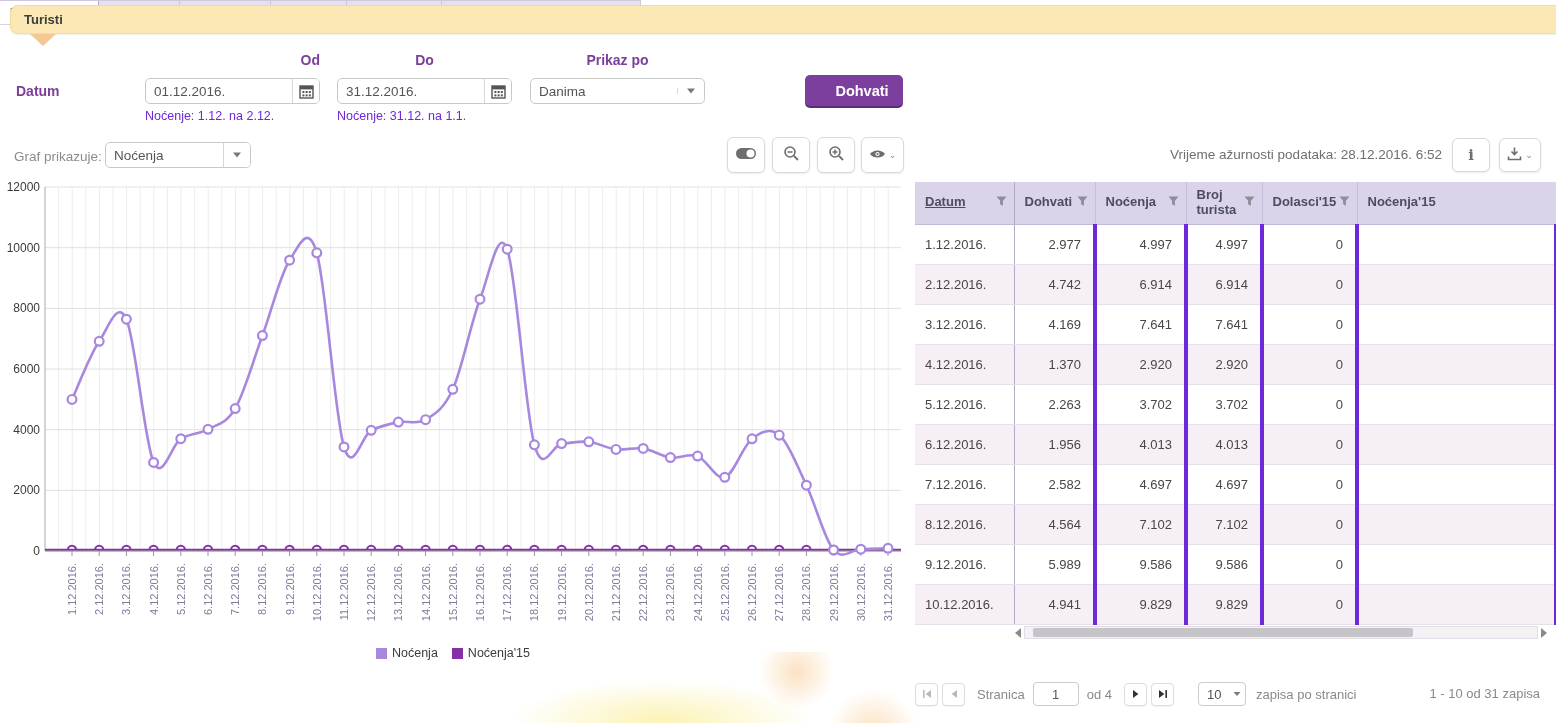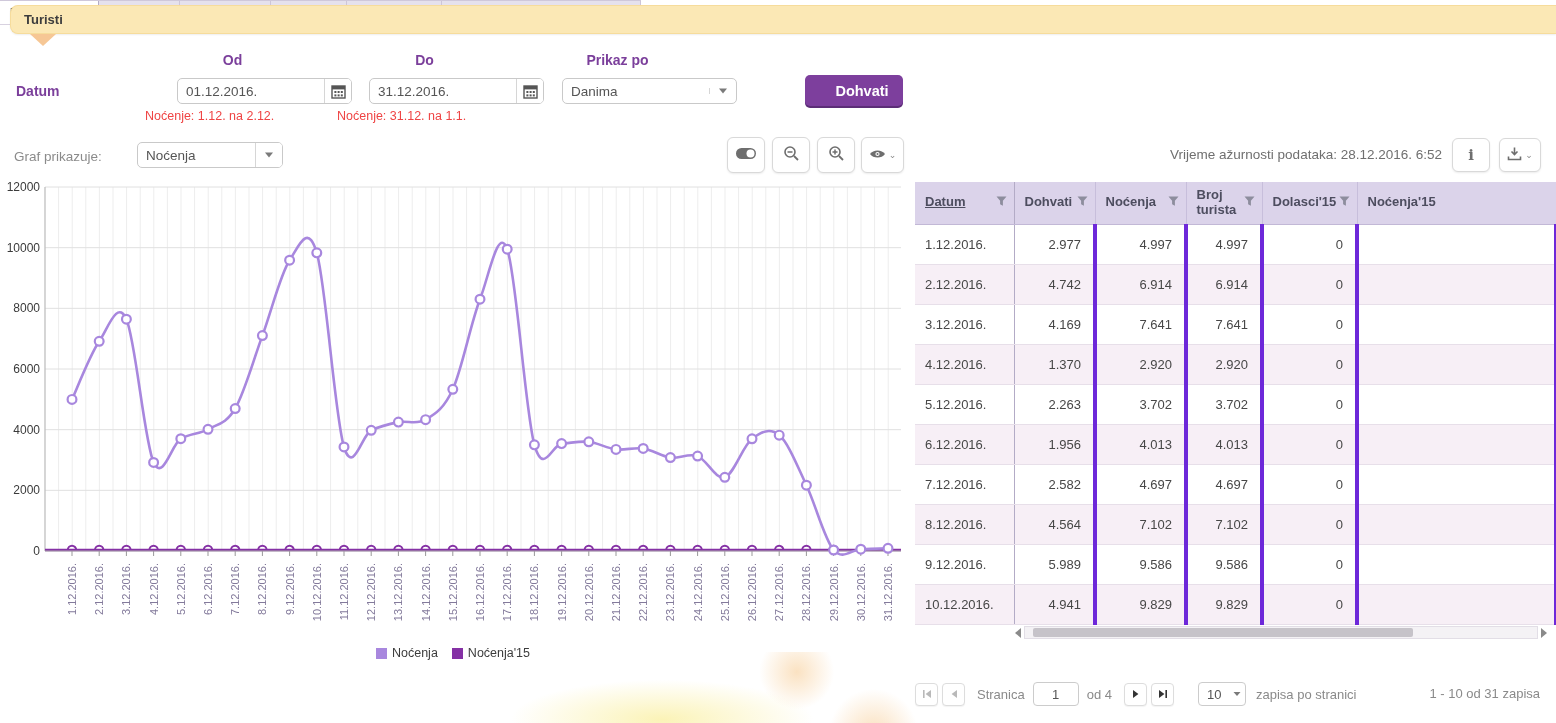--- a/index.html
+++ b/index.html
@@ -13,23 +13,23 @@
     border:1px solid #f6dc9c; border-right:none; border-radius:8px 0 0 8px;
     box-shadow:0 1px 2px rgba(0,0,0,.07); display:flex; align-items:center;
     padding-left:13px; z-index:2; }
   #tabbar .tab-label { font-size:13px; font-weight:bold; color:#3d3d3d; }
   #tab-pointer { left:30px; top:34px; width:0; height:0;
     border-left:13px solid transparent; border-right:13px solid transparent;
     border-top:12px solid #f6c795; z-index:2; }
 
   
   .flabel { color:#7b3f9b; font-weight:bold; font-size:14px; }
-  .hint { color:#ef4444; font-size:12.5px; }
+  .hint { color:#6d28d9; font-size:12.5px; }
   .inputbox { background:#fff; border:1px solid #c9c9c9; border-radius:5px;
-    height:26px; display:flex; align-items:stretch; overflow:hidden;margin-left:32px; }
+    height:26px; display:flex; align-items:stretch; overflow:hidden; }
   .inputbox .val { flex:1; font-size:13.5px; color:#555; display:flex;
     align-items:center; padding-left:8px; white-space:nowrap; }
   .inputbox .btn { width:27px; border-left:1px solid #d6d6d6; display:flex;
     align-items:center; justify-content:center; color:#555; background:#fff; cursor:pointer; }
   .purple-btn { background:#7d3f9d; border:none; border-radius:5px; color:#fff;
     font-size:14.5px; font-weight:bold; box-shadow:0 2px 0 #5c2d77;
     display:flex; align-items:center; justify-content:center; cursor:pointer; }
 
   
   .toolbtn { background:#fff; border:1px solid #d9d9d9; border-radius:6px;
@@ -120,21 +120,21 @@
 <div id="stage">
 
   <div id="decor" class="abs"></div>
 
   <div id="tabbar" class="abs">
     <span class="tab-label">Turisti</span>
   </div>
   <div id="tab-pointer" class="abs"></div>
 
   <div class="abs flabel" style="left:16px; top:83px;">Datum</div>
-  <div class="abs flabel" style="left:145px; top:52px; width:175px; text-align:center;">Od</div>
+  <div class="abs flabel" style="left:145px; top:52px; width:175px; text-align:right;">Od</div>
   <div class="abs flabel" style="left:337px; top:52px; width:175px; text-align:center;">Do</div>
   <div class="abs flabel" style="left:530px; top:52px; width:175px; text-align:center;">Prikaz po</div>
 
   <div class="abs inputbox" style="left:145px; top:78px; width:175px;">
     <span class="val">01.12.2016.</span>
     <span class="btn">
       <svg width="15" height="15" viewBox="0 0 15 15">
           <rect x="1" y="2" width="13" height="12" fill="none" stroke="#555" stroke-width="1.4"></rect>
           <rect x="1" y="2" width="13" height="3.4" fill="#555"></rect>
           <g fill="#555">

